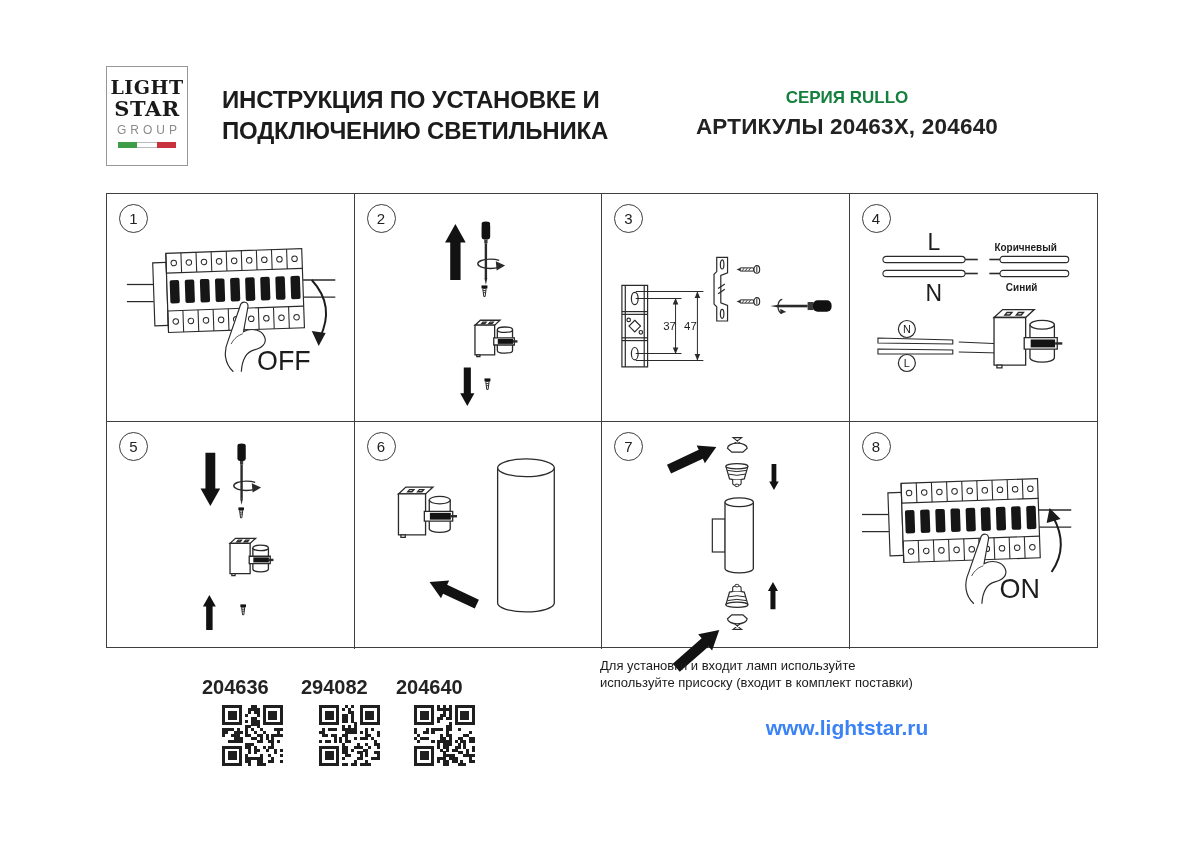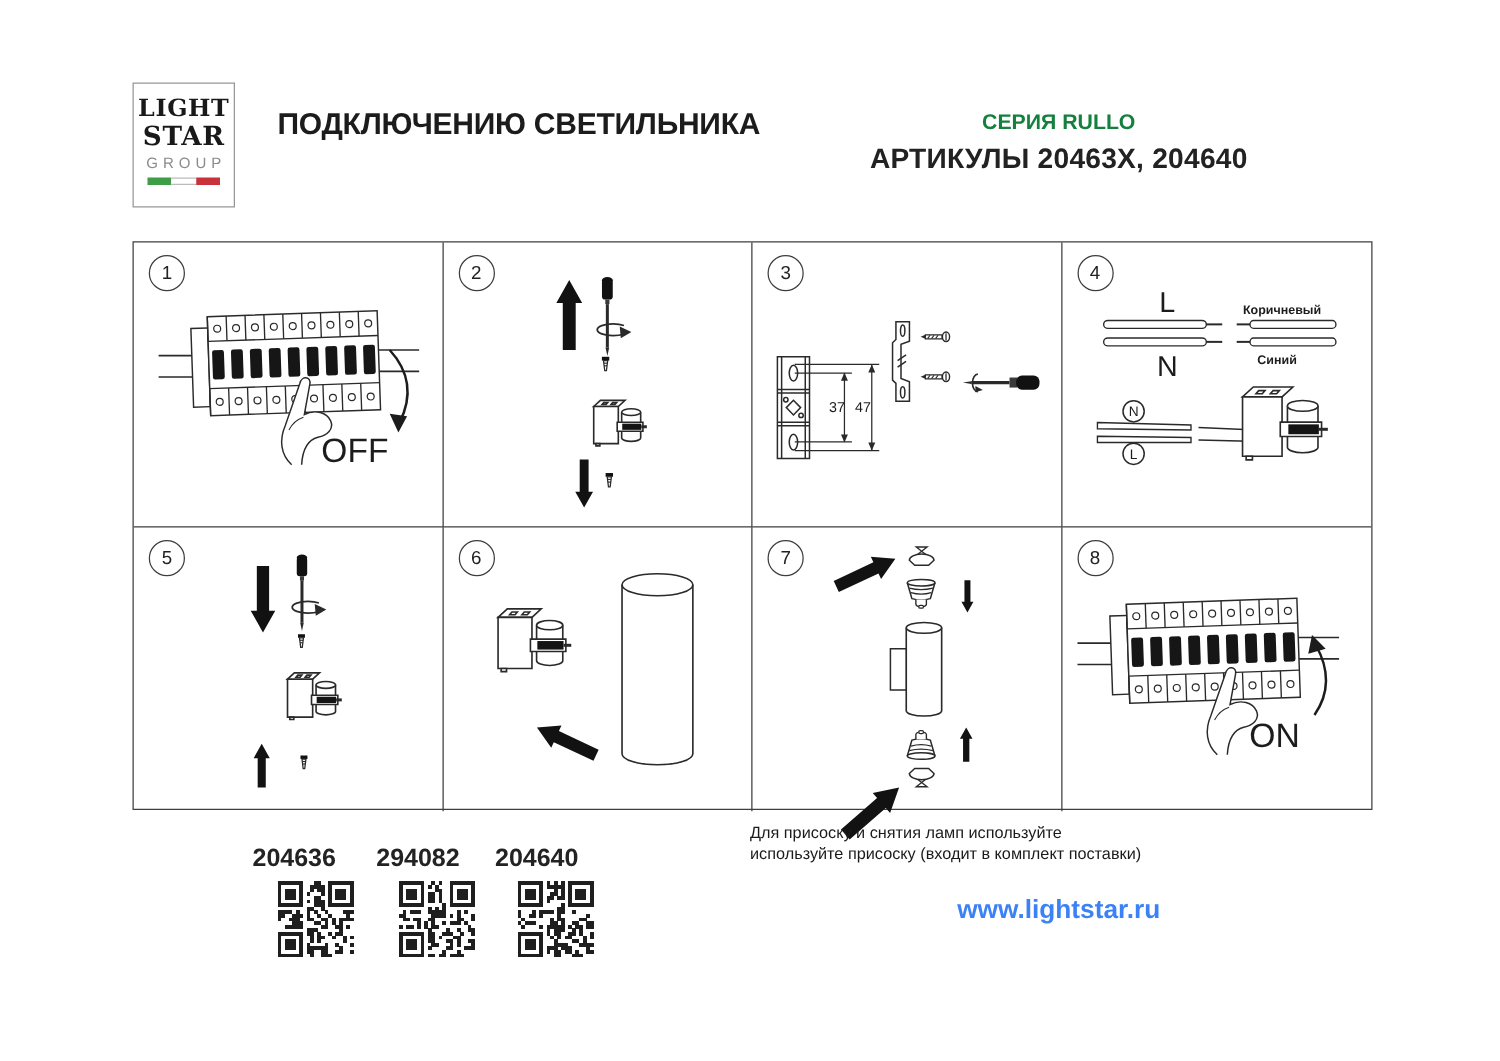--- a/index.html
+++ b/index.html
@@ -196,20 +196,21 @@
   <div class="logo-w2">STAR</div>
   <div class="logo-w3">GROUP</div>
   <div class="logo-flag">
     <span class="fg"></span>
       <span class="fw"></span>
       <span class="fr"></span>
   </div>
 </div>
 
 <div class="abs main-title">
+  <div>ИНСТРУКЦИЯ ПО УСТАНОВКЕ И</div>
   <div>ПОДКЛЮЧЕНИЮ СВЕТИЛЬНИКА</div>
 </div>
 
 <div class="abs right-head">
   <div class="series">СЕРИЯ RULLO</div>
   <div class="articles-title">АРТИКУЛЫ 20463X, 204640</div>
 </div>
 
 <div class="abs grid">
 
@@ -711,17 +712,17 @@
       <rect x="2" y="2" width="3" height="3"></rect>
       <rect x="14" y="0" width="7" height="7"></rect>
       <rect x="15" y="1" width="5" height="5" fill="#fff"></rect>
       <rect x="16" y="2" width="3" height="3"></rect>
       <rect x="0" y="14" width="7" height="7"></rect>
       <rect x="1" y="15" width="5" height="5" fill="#fff"></rect>
       <rect x="2" y="16" width="3" height="3"></rect>
     </svg></div>
 
 <div class="abs note">
-  <div>Для присоску и снятия ламп используйте</div>
+  <div>Для установки и входит ламп используйте</div>
   <div>используйте присоску (входит в комплект поставки)</div>
 </div>
 
 <div class="abs website">www.lightstar.ru</div>
 
 </body></html>

